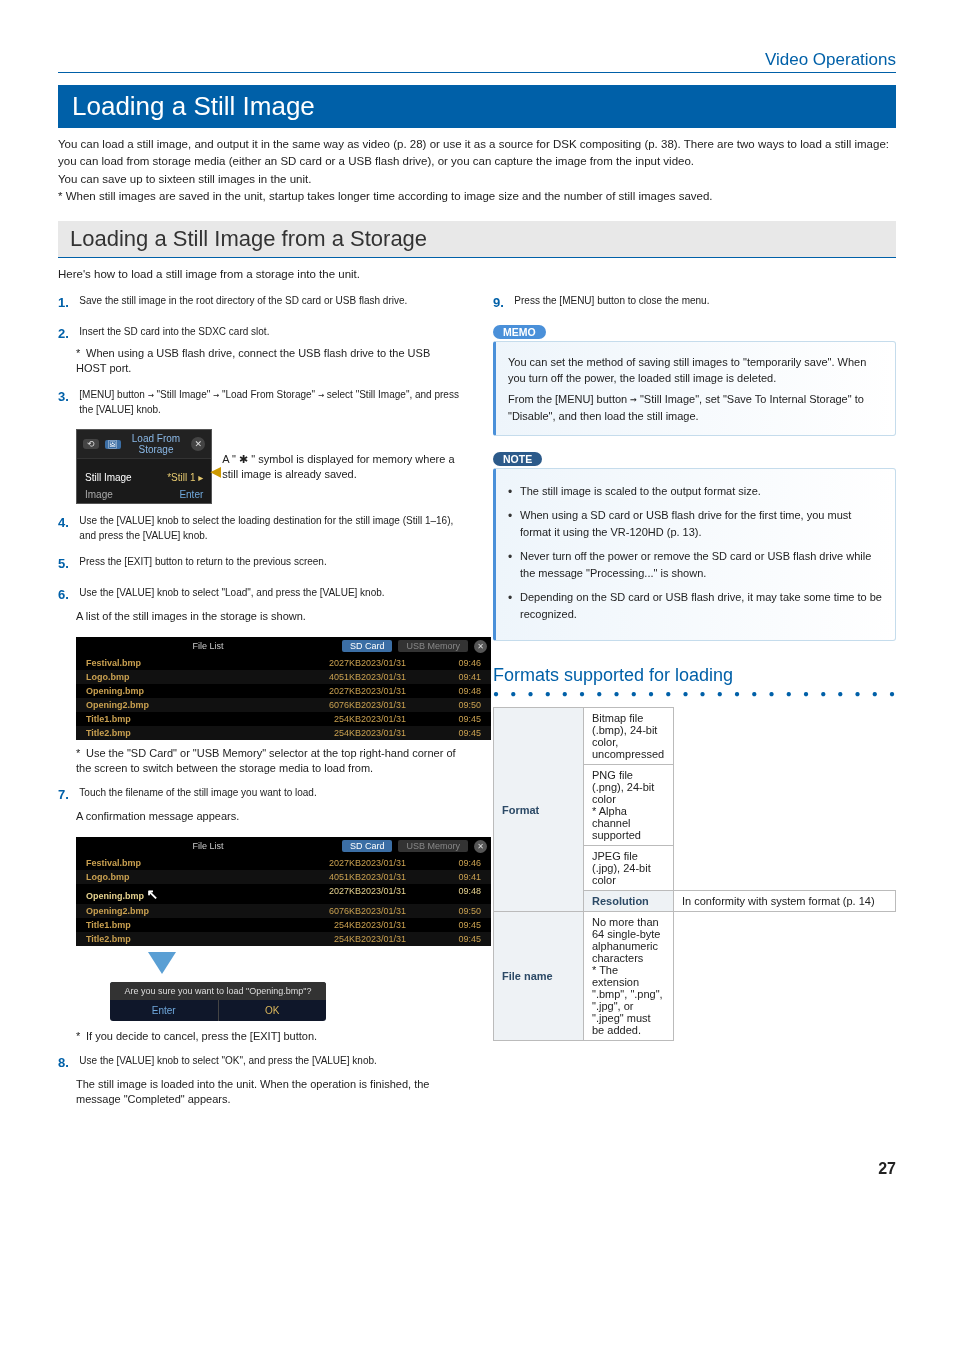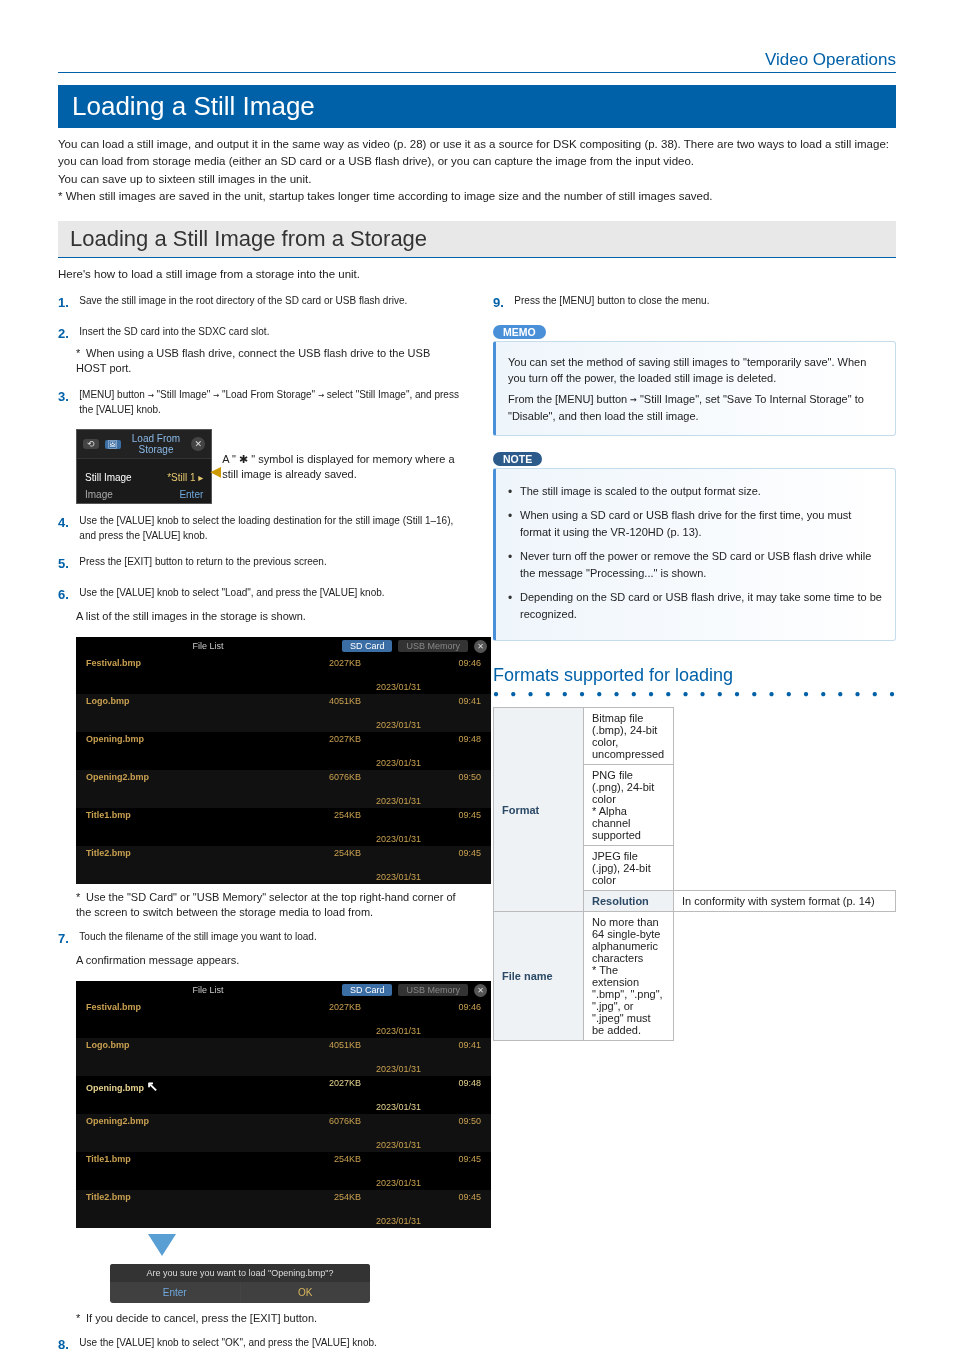--- a/index.html
+++ b/index.html
@@ -33,27 +33,27 @@
   .side-note .pointer { color: #cc9900; font-size: 14px; position: absolute; left: -12px; top: 10px; }
   .file-list-box { width: 415px; margin: 6px 0 6px 18px; background: #000; font-family: Liberation Sans, sans-serif; }
   .flb-head { display: flex; align-items: center; padding: 3px 4px; color: #ccc; font-size: 9px; gap: 6px; }
   .flb-head .title { flex: 1; text-align: center; }
   .flb-tab { background: #3b6ea5; color: #fff; padding: 1px 8px; border-radius: 2px; font-size: 9px; }
   .flb-tab.inactive { background: #333; color: #888; }
   .flb-close { background: #555; color: #ddd; border-radius: 8px; width: 13px; height: 13px; display: inline-flex; align-items: center; justify-content: center; font-size: 8px; }
   .flb-row { display: flex; color: #c9a050; font-size: 9px; padding: 2px 10px; }
   .flb-row .fname { flex: 1; font-weight: 700; }
   .flb-row .fsize { width: 55px; text-align: right; }
-  .flb-row .fdate { width: 75px; text-align: center; margin-top: 24px; }
+  .flb-row .fdate { width: 75px; text-align: left; }
   .flb-row .ftime { width: 45px; text-align: right; }
   .flb-row.alt { background: #111; }
   .flb-row.hl { color: #e6d28f; }
   .cursor { color: #fff; font-size: 14px; }
   .arrow-down { width: 0; height: 0; border-left: 14px solid transparent; border-right: 14px solid transparent; border-top: 22px solid #5a9fd4; margin: 4px auto 8px 90px; }
-  .confirm-box { width: 260px; margin-left: 52px; background: #404040; border-radius: 3px; overflow: hidden; font-family: Arial, sans-serif; }
+  .confirm-box { width: 216px; margin-left: 52px; background: #0f172a; border-radius: 3px; overflow: hidden; font-family: Arial, sans-serif; }
   .confirm-head { background: #333; color: #ddd; font-size: 9px; text-align: center; padding: 4px; }
   .confirm-btns { display: flex; }
   .confirm-btn { flex: 1; text-align: center; padding: 5px; font-size: 10px; }
   .confirm-btn.cancel { color: #6fa8dc; border-right: 1px solid #444; }
   .confirm-btn.ok { color: #d9b65c; }
   .memo-badge, .note-badge { display: inline-block; color: #fff; font-size: 10.5px; font-weight: 700; border-radius: 10px; padding: 1px 10px; }
   .memo-badge { background: #4a90d9; }
   .note-badge { background: #2c5a8a; }
   .callout { border-left: 3px solid #4a90d9; padding: 8px 10px 10px 12px; margin-top: 2px; margin-bottom: 16px; font-size: 11px; line-height: 1.5; background: linear-gradient(to right, #eef5fb 0%, #fff 100%); border-top: 1px solid #c5dcec; border-bottom: 1px solid #c5dcec; border-right: 1px solid #c5dcec; border-radius: 3px; }
   .memo-wrap, .note-wrap { margin-top: 10px; }

